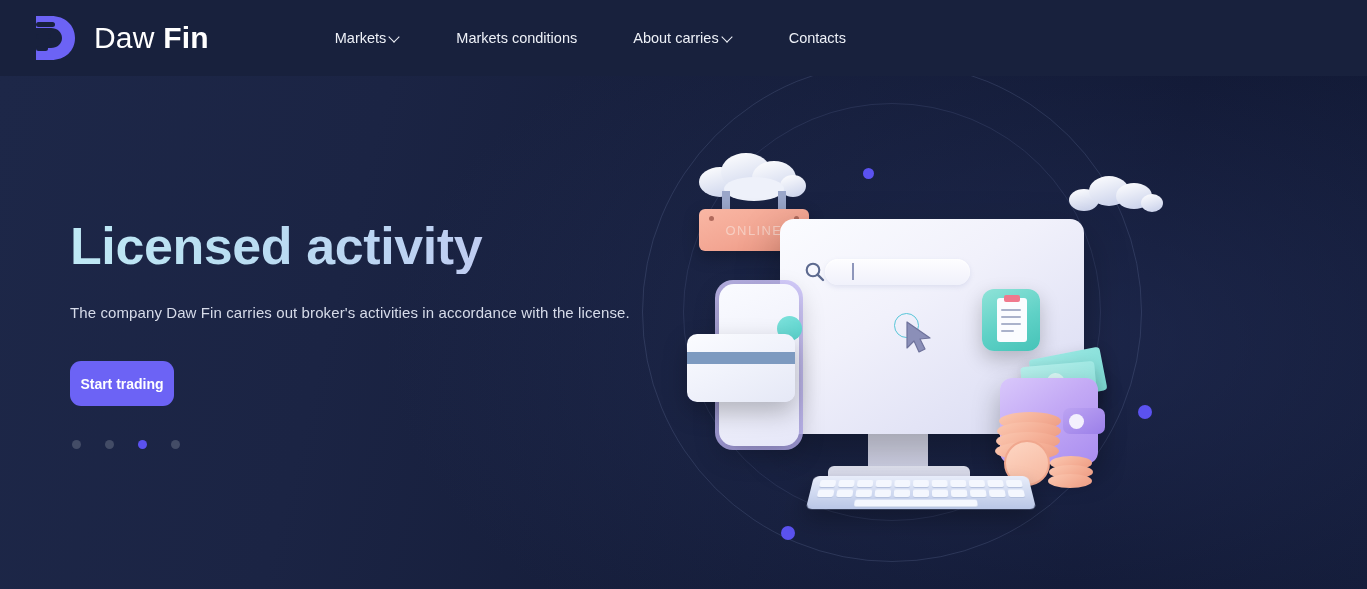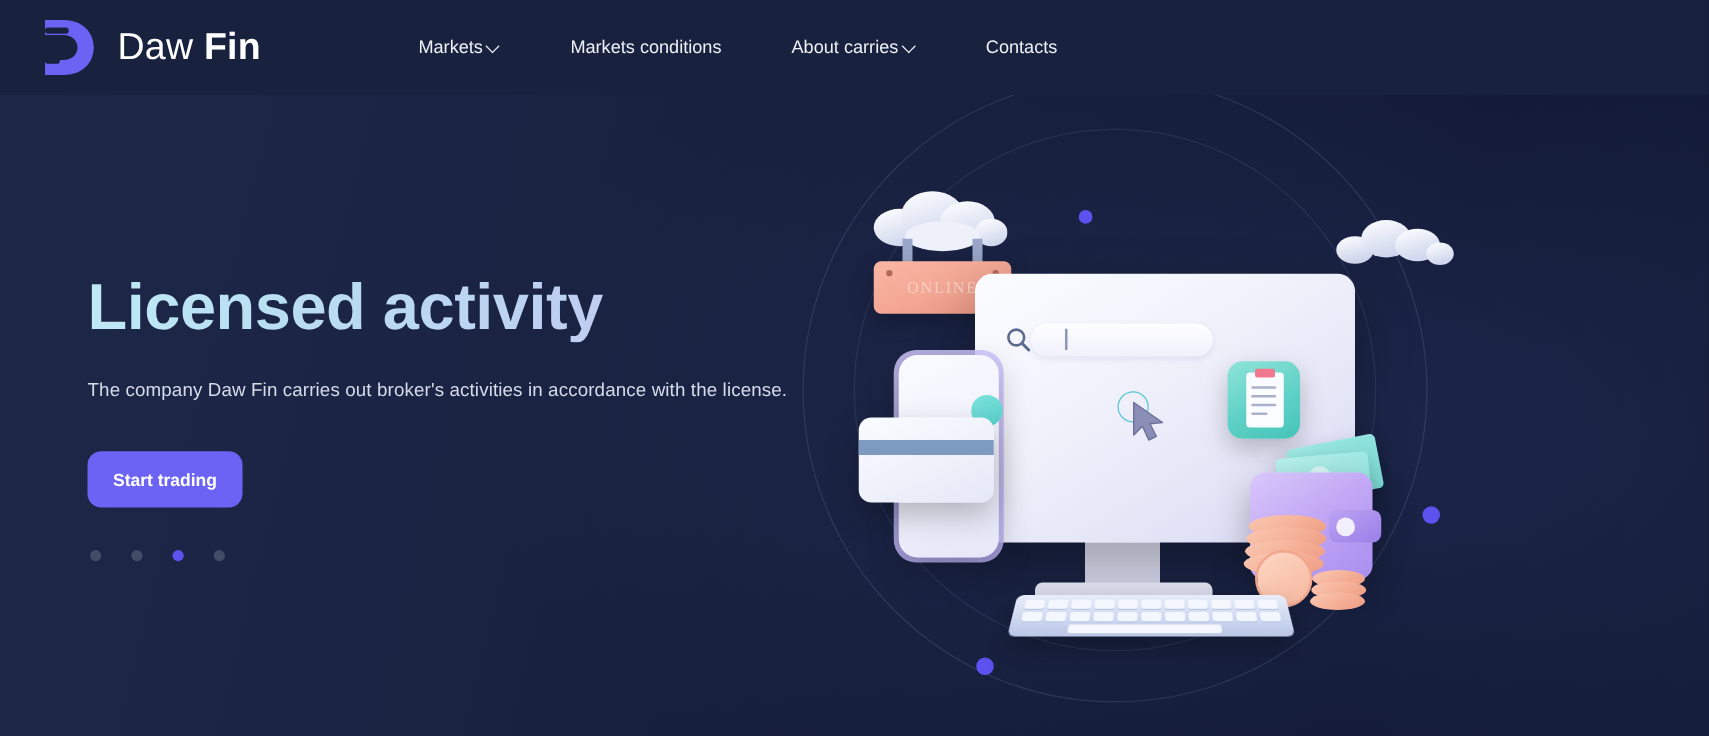--- a/index.html
+++ b/index.html
@@ -82,21 +82,21 @@
     -webkit-text-fill-color:transparent; color:transparent;
     white-space:nowrap;
   }
   .hero-sub {
     margin-top:30px; font-size:15px; font-weight:400; color:#d6dbe9;
     letter-spacing:.1px; white-space:nowrap;
   }
   .btn-start {
     margin-top:40px; background:#6c63f5; color:#fff;
     font-size:14px; font-weight:600; border:none; border-radius:11px;
-    width:124px; height:45px; cursor:pointer;
+    width:104px; height:45px; cursor:pointer;
     font-family:"Liberation Sans", sans-serif;
   }
   .dots { margin-top:34px; display:flex; align-items:center; gap:24px; padding-left:2px; }
   .cdot { width:9px; height:9px; border-radius:50%; background:#434c66; cursor:pointer; }
   .cdot.active { background:#5b52f0; }
 
   
   .illus { position:absolute; left:660px; top:0px; width:540px; height:513px; }
   .il { position:absolute; }
 
@@ -129,21 +129,21 @@
   .sign-strap-l { left:62px; top:115px; width:8px; height:24px; background:#9aa6c9; }
   .sign-strap-r { left:118px; top:115px; width:8px; height:24px; background:#9aa6c9; }
   .online-sign {
     left:39px; top:133px; width:110px; height:42px; border-radius:6px;
     background:linear-gradient(160deg,#f9b7a4 0%,#f3a693 55%,#ea947f 100%);
     box-shadow:0 6px 16px rgba(0,0,0,.25);
     display:flex; align-items:center; justify-content:center;
   }
   .online-sign span {
     font-size:13px; letter-spacing:1.4px; color:#f7cec2;
-    font-family:Liberation Serif, serif;
+    font-family:Liberation Sans, sans-serif;
   }
   .sign-nail { position:absolute; width:5px; height:5px; border-radius:50%; background:#b06a5c; top:7px; }
 
   
   .phone-glow {
     left:55px; top:204px; width:88px; height:170px; border-radius:18px;
     background:linear-gradient(160deg,#cfc6fb 0%,#b9b0f4 100%); opacity:.85;
   }
   .phone {
     left:59px; top:208px; width:80px; height:162px; border-radius:15px;

